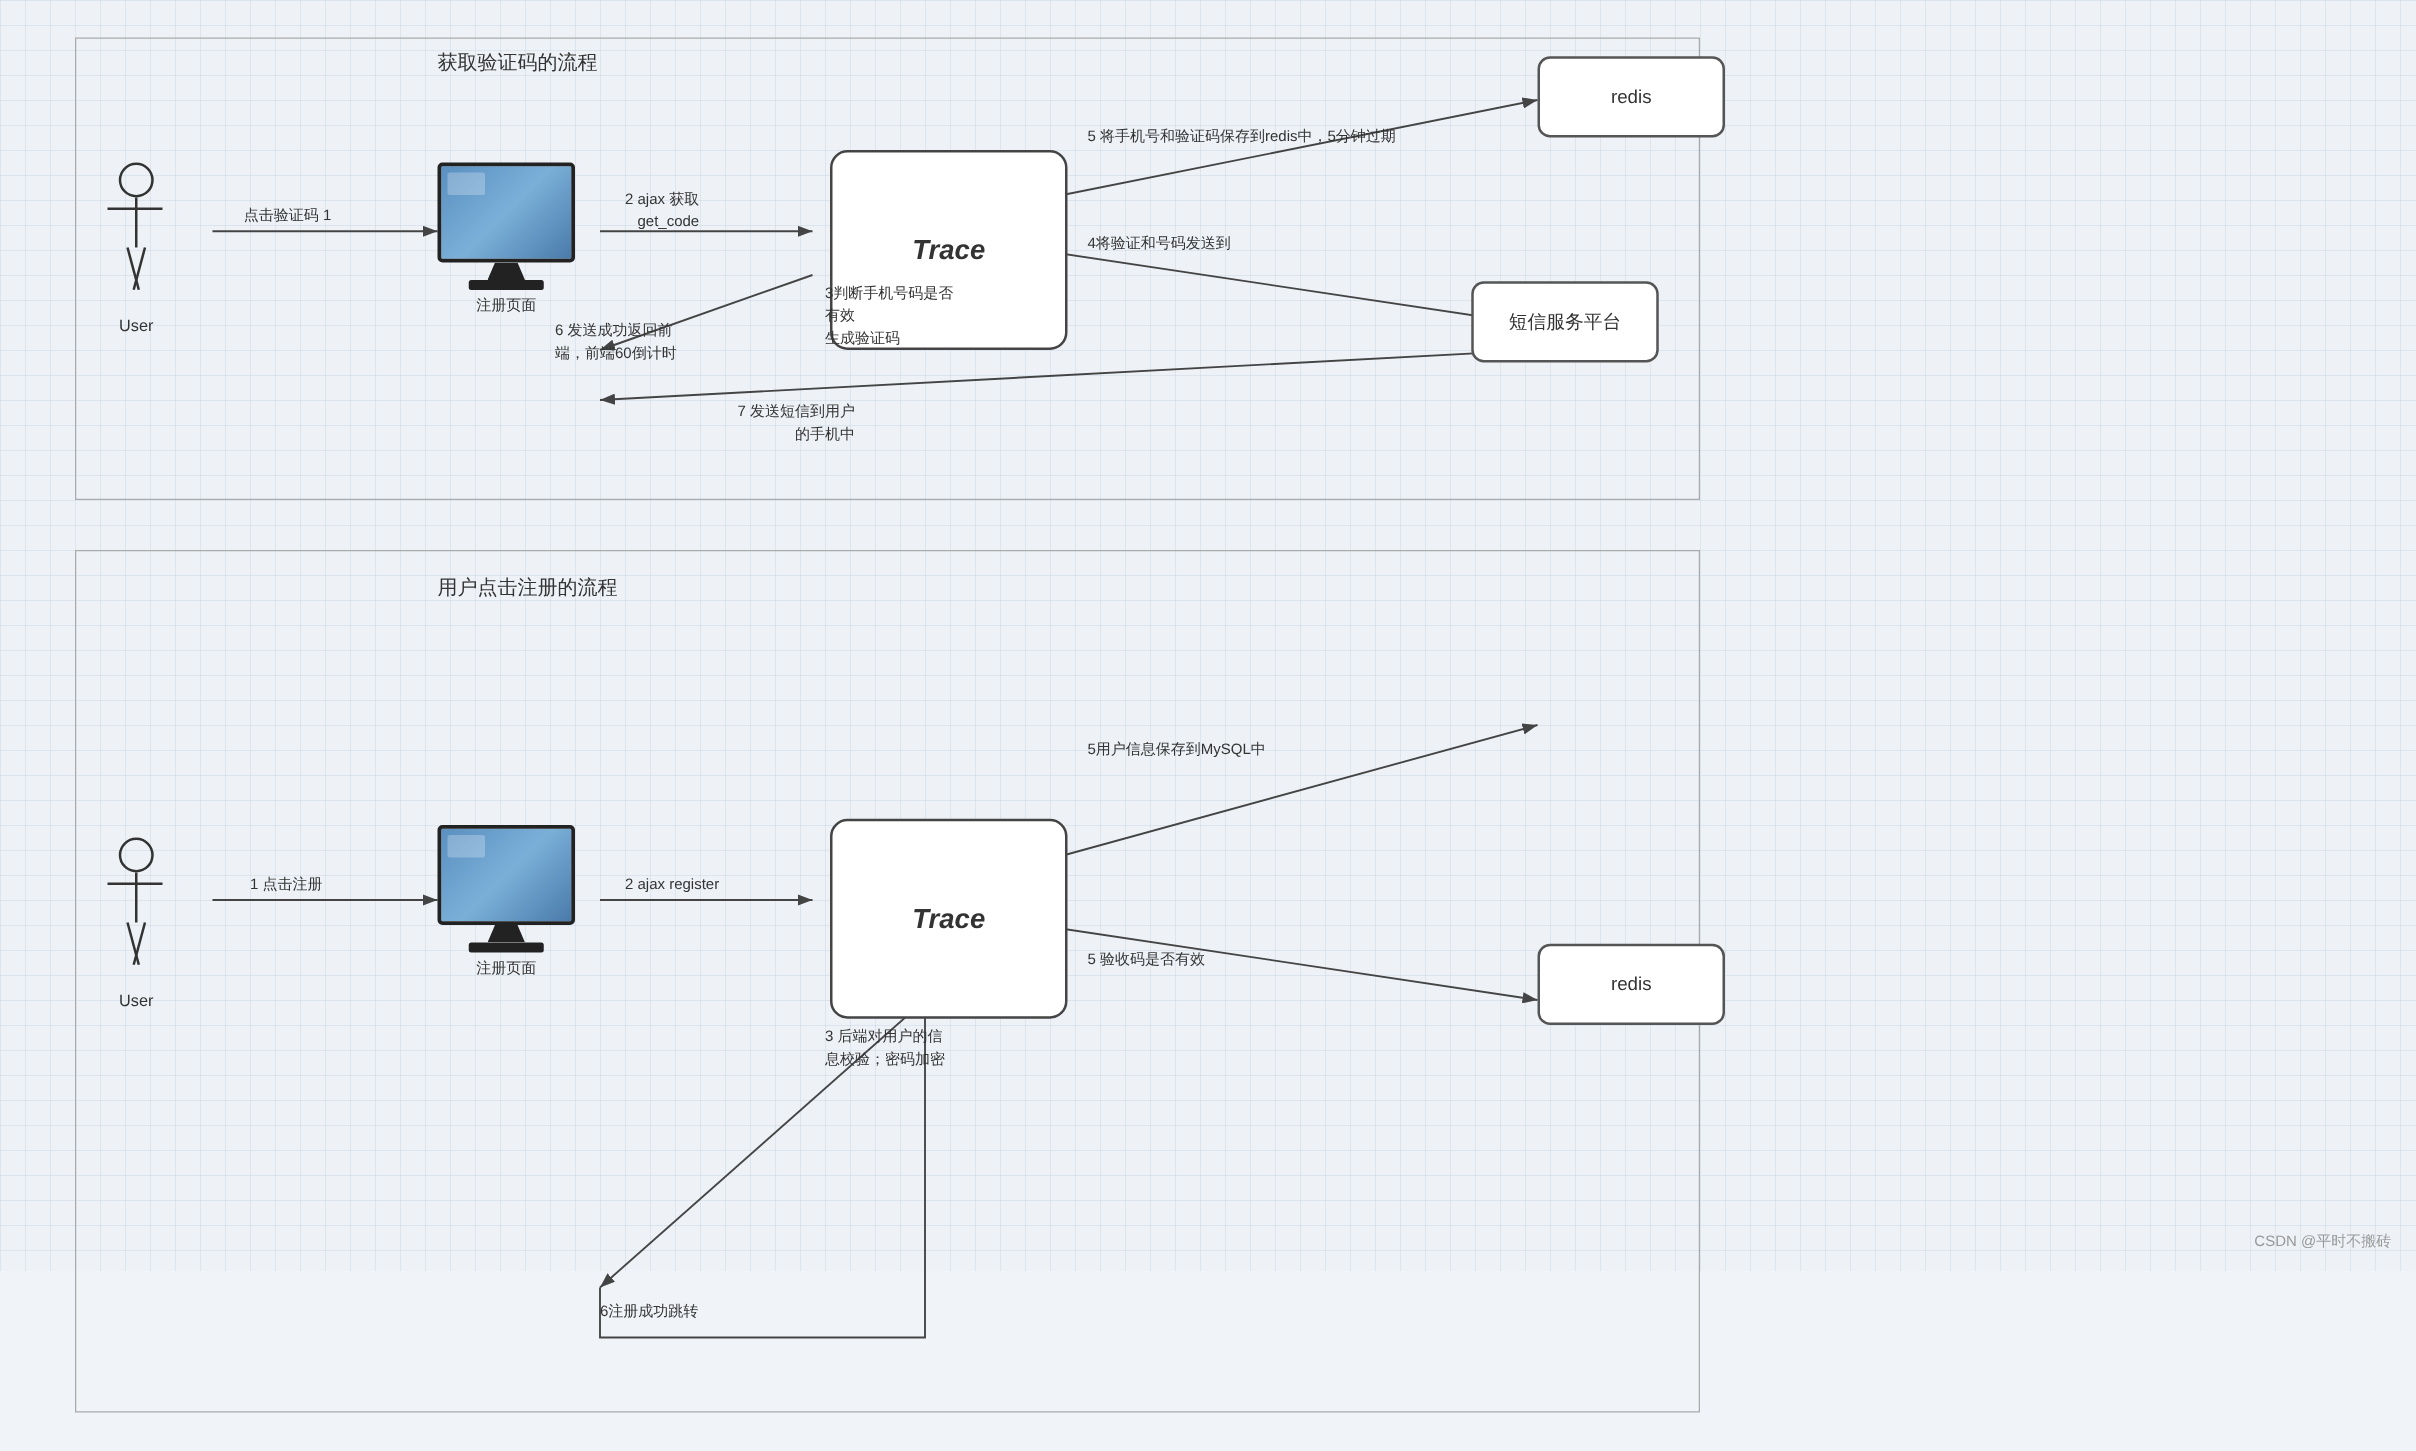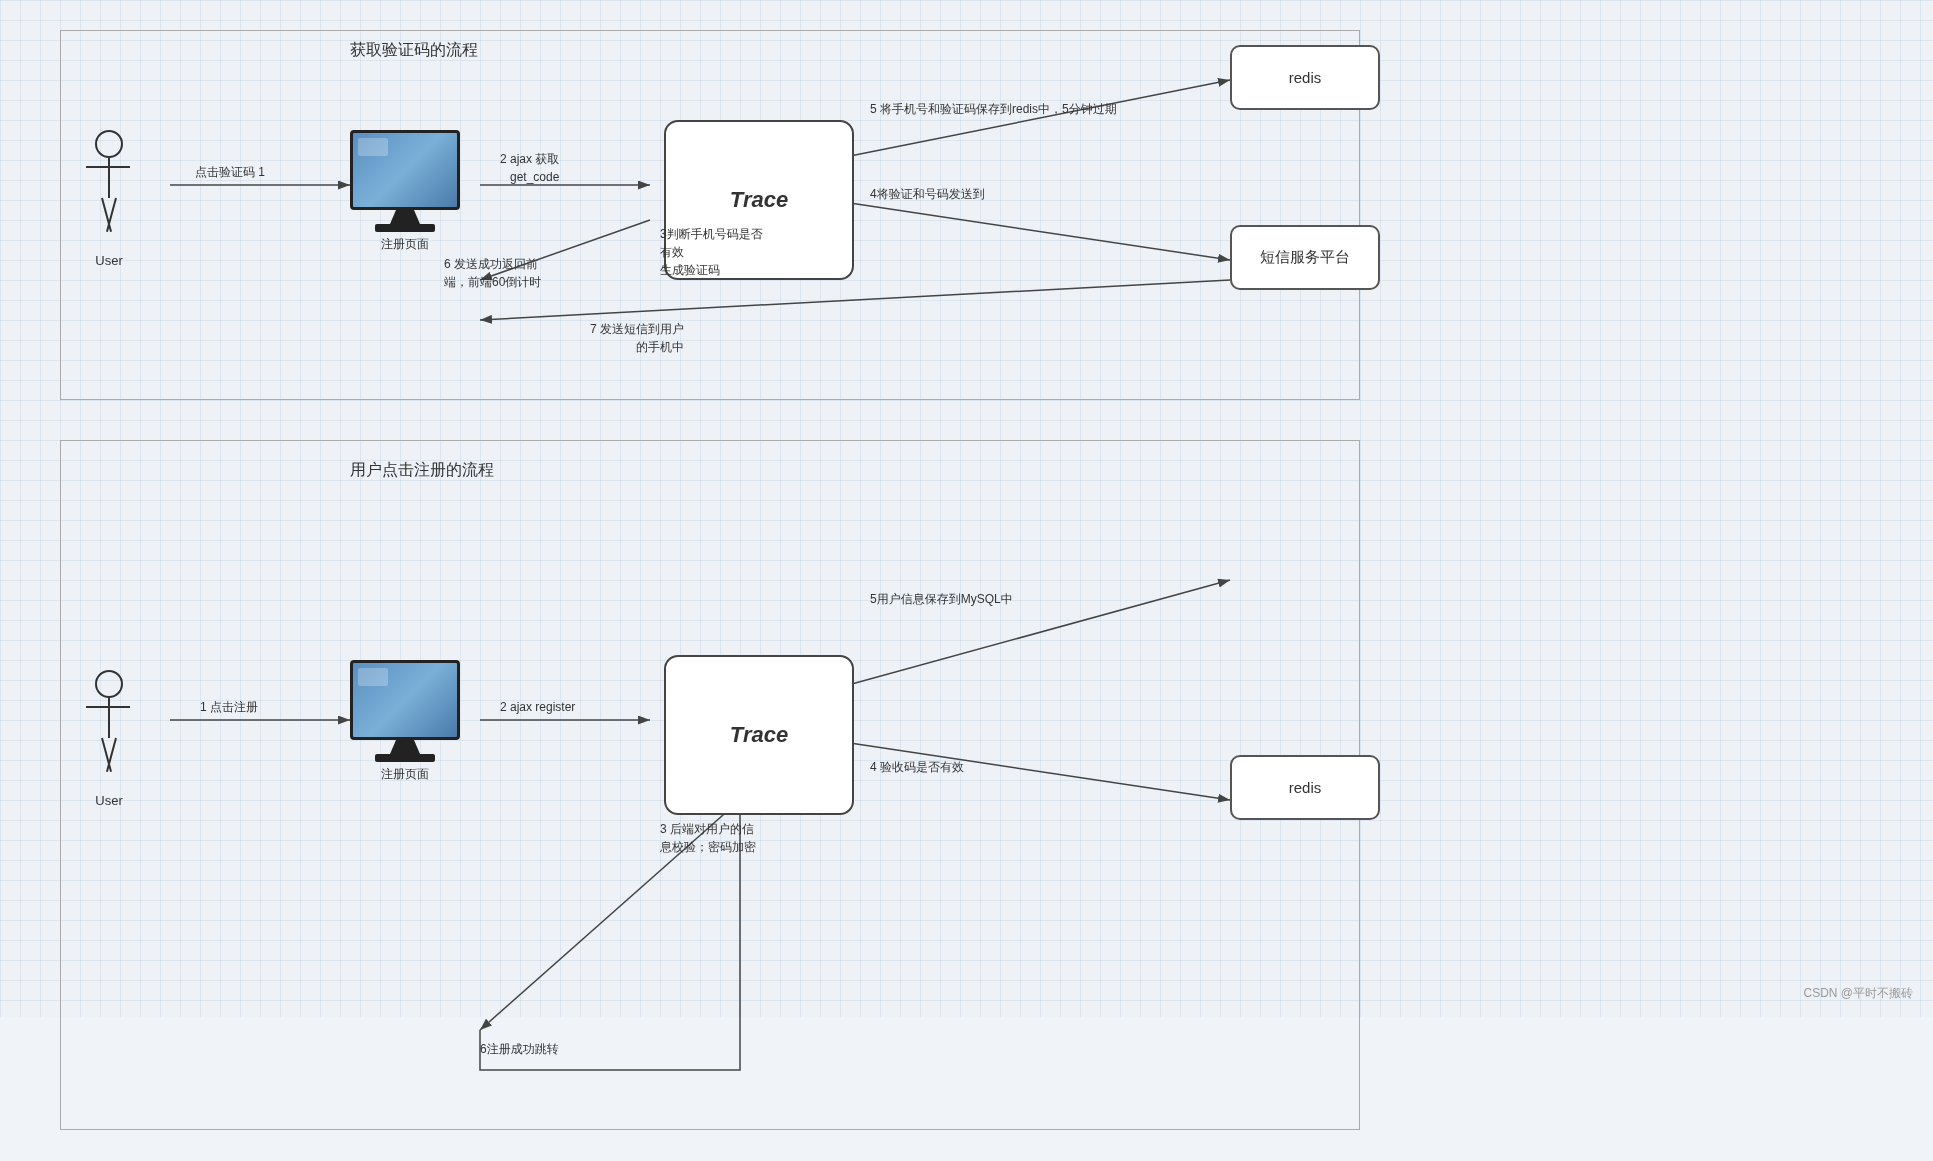--- a/index.html
+++ b/index.html
@@ -262,21 +262,21 @@
   </div>
 
   <div class="trace-box" style="left:650px; top:120px; width:190px; height:160px;">
     <span>Trace</span>
   </div>
 
   <div class="service-box" style="left:1230px; top:45px; width:150px; height:65px;">
     <span>redis</span>
   </div>
 
-  <div class="service-box" style="left:1230px; top:225px; width:150px; height:65px;">
+  <div class="service-box" style="left:1177px; top:225px; width:150px; height:65px;">
     <span>短信服务平台</span>
   </div>
 
   <div class="arrow-label" style="left:195px; top:163px;">点击验证码 1</div>
 
   <div class="arrow-label" style="left:500px; top:150px;text-align:right;">2 ajax 获取
 get_code</div>
 
   <div class="arrow-label" style="left:660px; top:225px;">3判断手机号码是否
 有效
@@ -328,19 +328,19 @@
 
   <div class="arrow-label" style="left:200px; top:698px;">1 点击注册</div>
 
   <div class="arrow-label" style="left:500px; top:698px;">2 ajax register</div>
 
   <div class="arrow-label" style="left:660px; top:820px;">3 后端对用户的信
 息校验；密码加密</div>
 
   <div class="arrow-label" style="left:870px; top:590px;">5用户信息保存到MySQL中</div>
 
-  <div class="arrow-label" style="left:870px; top:758px;">4 验收码是否有效</div>
+  <div class="arrow-label" style="left:870px; top:758px;">5 验收码是否有效</div>
 
   <div class="arrow-label" style="left:480px; top:1040px;">6注册成功跳转</div>
 
   <div class="watermark">CSDN @平时不搬砖</div>
 
 </div>
 
 </body></html>

